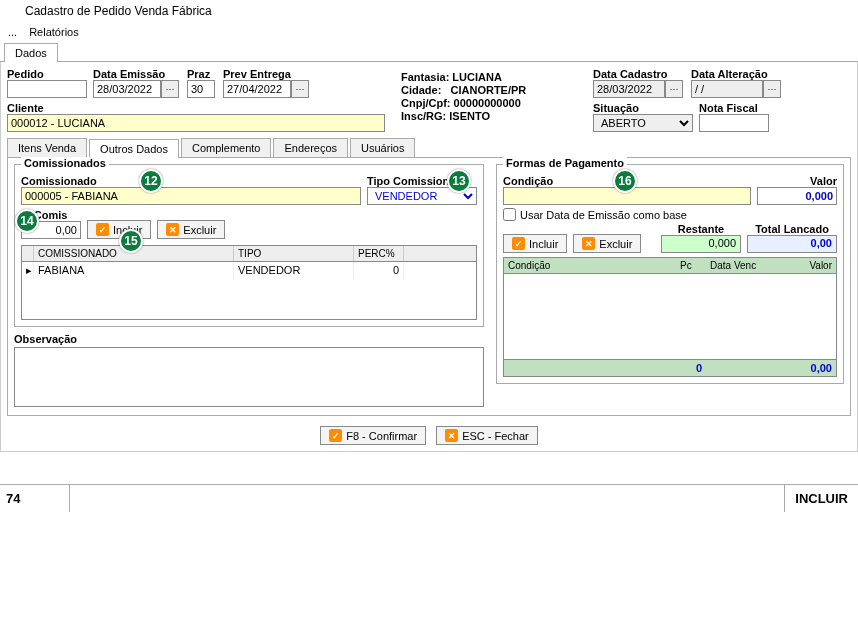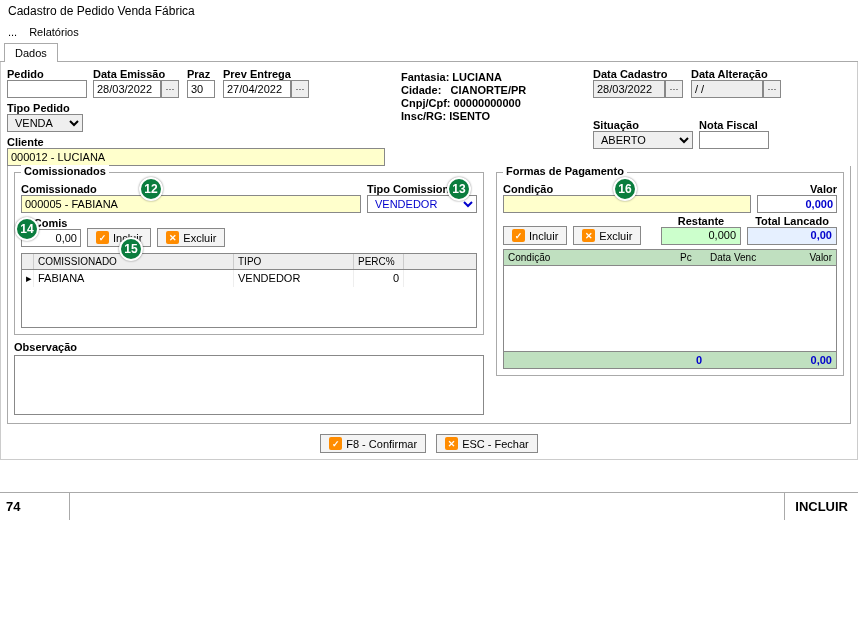--- a/index.html
+++ b/index.html
@@ -1,17 +1,17 @@
 <!DOCTYPE html>
 <html><head>
   <meta charset="utf-8">
   <style>
     * { box-sizing: border-box; margin: 0; padding: 0; }
     body { font-family: Tahoma, Arial, sans-serif; font-size: 11px; background: #fff; color: #000; width: 858px; }
-    .title-bar { padding: 4px 8px; font-size: 12px; }
+    .title-bar { padding: 4px 25px; font-size: 12px; }
     .menu-bar { padding: 4px 8px; display: flex; gap: 12px; }
     .menu-item { cursor: pointer; }
     .tab-strip { display: flex; border-bottom: 1px solid #aaa; padding-left: 4px; }
     .tab { padding: 3px 10px; border: 1px solid #aaa; border-bottom: none; background: #f0f0f0; cursor: pointer; margin-right: 2px; font-size: 11px; }
     .tab.active { background: #fff; position: relative; top: 1px; }
     .form-body { border: 1px solid #ccc; border-top: none; padding: 6px; }
     .header-row { display: flex; gap: 8px; }
     .header-left { flex: 0 0 380px; display: flex; flex-wrap: wrap; gap: 4px 6px; }
     .header-mid { flex: 0 0 190px; padding: 2px 6px; }
     .header-right { flex: 1; display: flex; flex-wrap: wrap; gap: 4px 6px; }
@@ -88,24 +88,20 @@
         <label>Praz</label>
         <input type="text" style="width: 28px;" value="30">
       </div>
       <div class="fld" style="width:88px">
         <label>Prev Entrega</label>
         <div class="row">
           <input type="text" style="width: 68px;" value="27/04/2022">
           <span class="ell-btn">···</span>
         </div>
       </div>
-      <div class="fld" style="width:76px">
-        <label>Tipo Pedido</label>
-        <select style="width:76px"><option>VENDA</option></select>
-      </div>
       <div class="fld" style="width:378px">
         <label>Cliente</label>
         <input type="text" class="yellow" value="000012 - LUCIANA" style="">
       </div>
     </div>
 
     <div class="header-mid">
       <div class="info-line"><b>Fantasia:</b> <b>LUCIANA</b></div>
       <div class="info-line"><b>Cidade:</b>&nbsp;&nbsp;&nbsp;<b>CIANORTE/PR</b></div>
       <div class="info-line"><b>Cnpj/Cpf:</b> <b>00000000000</b></div>
@@ -131,20 +127,27 @@
         <label>Situação</label>
         <select><option>ABERTO</option></select>
       </div>
       <div class="fld" style="width:70px">
         <label>Nota Fiscal</label>
         <input type="text" value="" style="">
       </div>
     </div>
   </div>
 
+  <div class="sub-tabs">
+    <div class="sub-tab">Itens Venda</div>
+    <div class="sub-tab active">Outros Dados</div>
+    <div class="sub-tab">Complemento</div>
+    <div class="sub-tab">Endereços</div>
+    <div class="sub-tab">Usuários</div>
+  </div>
 
   <div class="panel-body" style="position:relative">
 
     <div class="left-panel" style="position:relative">
       <div class="group">
         <span class="group-title">Comissionados</span>
         <div style="display:flex; gap:6px; margin-top:6px">
           <div class="fld" style="flex:1; position:relative">
             <label>Comissionado</label>
             <input type="text" class="yellow" value="000005 - FABIANA" style="">
@@ -200,20 +203,24 @@
         <div style="display:flex; gap:6px; margin-top:6px; align-items:flex-end">
           <div class="fld" style="flex:1; position:relative">
             <label>Condição</label>
             <input type="text" class="yellow" value="" style="">
             <div class="marker" style="top:-6px; left:110px">16</div>
           </div>
           <div class="fld" style="width:80px">
             <label style="text-align:right">Valor</label>
             <input type="text" style="text-align: right; color: rgb(0, 0, 204); font-weight: bold;" value="0,000">
           </div>
+        </div>
+        <div class="checkbox-row">
+          <input type="checkbox" style="">
+          <span>Usar Data de Emissão como base</span>
         </div>
         <div style="display:flex; gap:6px; align-items:flex-end; margin-top:2px">
           <button class="btn">
               <span class="ico">✓</span>
               <span>Incluir</span>
             </button>
           <button class="btn">
               <span class="ico">✕</span>
               <span>Excluir</span>
             </button>

